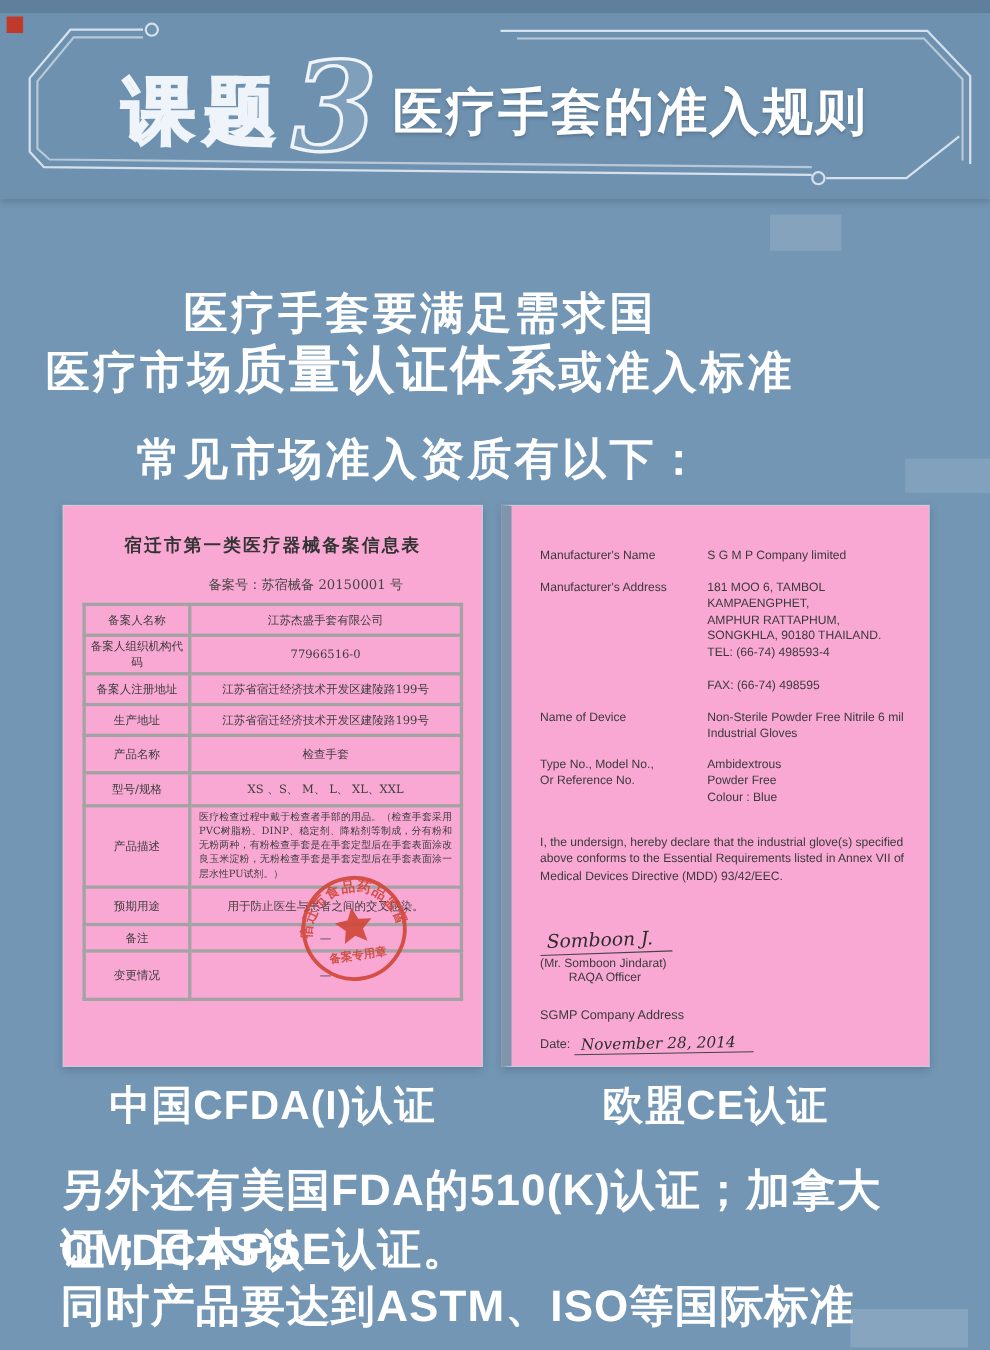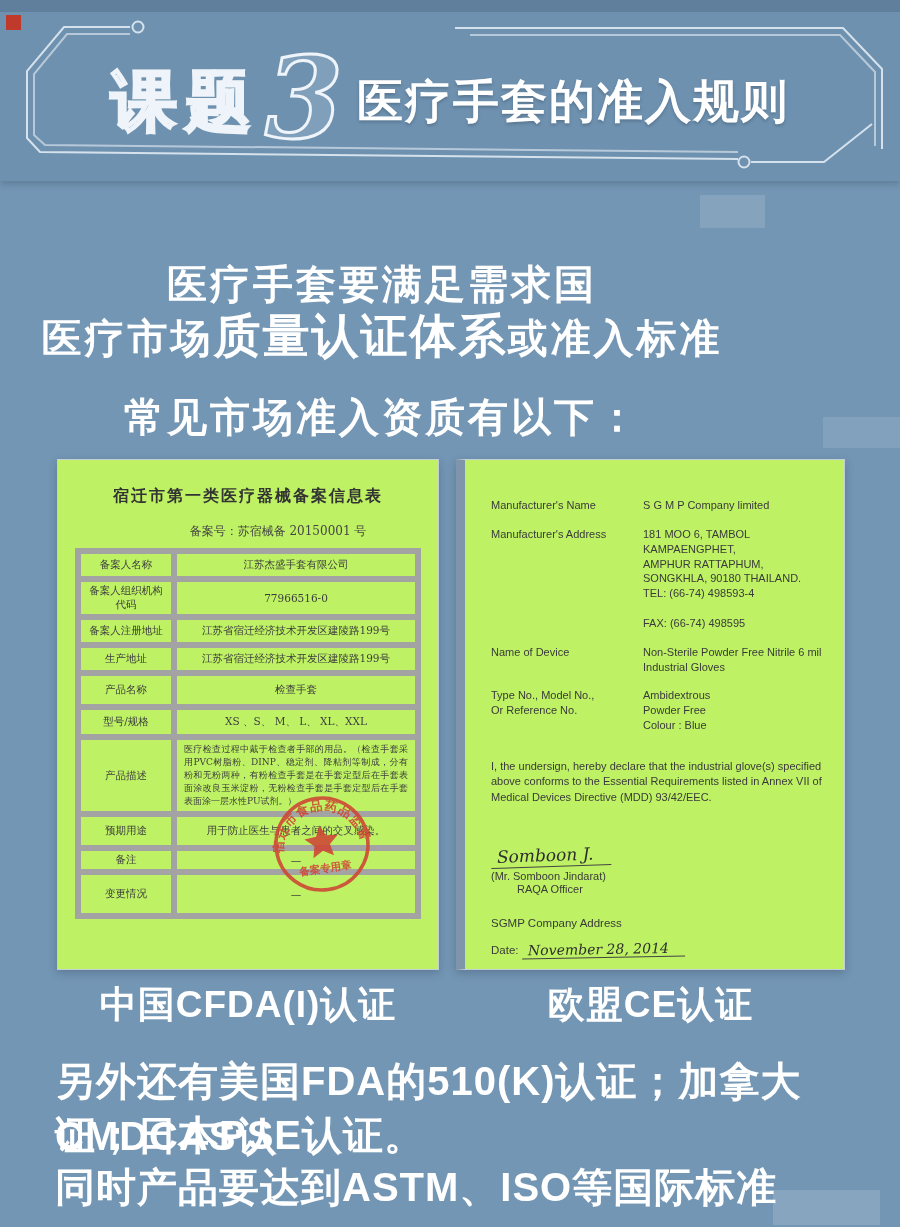--- a/index.html
+++ b/index.html
@@ -36,32 +36,32 @@
   }
   .accent-square { position:absolute; }
   
   .intro-line { width:764px; text-align:center; color:#ffffff; position:absolute; }
   #intro-line1 { top:245px; font-size:40px; font-weight:600; letter-spacing:3px; }
   #intro-line2 { top:293px; font-size:40px; font-weight:600; letter-spacing:3px; }
   #intro-line2 b { font-size:47px; font-weight:800; letter-spacing:2px; }
   #intro-line3 { top:378px; font-size:40px; font-weight:600; letter-spacing:3px; }
   
   .doc-card {
-    position:absolute; top:447px; height:511px; background:#bef264;
+    position:absolute; top:447px; height:511px; background:#f9a8d4;
     border:1px solid #c3ced8; box-shadow:0 3px 8px rgba(40,60,80,.30);
   }
   #left-doc { left:57px; width:382px; font-family:"DejaVu Serif", serif; color:#3d3d3d; }
   #right-doc { left:456px; width:389px; border-left:9px solid #7e95ab; color:#3a3a3a; }
   #left-doc-title { text-align:center; font-size:16px; font-weight:700; letter-spacing:2px; margin-top:26px; color:#333; }
   #left-doc-recno { text-align:center; font-size:12px; margin:16px 0 8px 60px; color:#444; }
   #left-doc-table {
     width:346px; margin:0 auto; border-collapse:collapse; table-layout:fixed;
     font-size:10.5px; color:#3d3d3d;
   }
-  #left-doc-table td { border:6px solid #a3a3a3; text-align:center; vertical-align:middle; padding:2px 4px; }
+  #left-doc-table td { border:3px solid #a3a3a3; text-align:center; vertical-align:middle; padding:2px 4px; }
   #left-doc-table td.lbl { width:96px; }
   #left-doc-table tr.r0 td{height:28px} #left-doc-table tr.r1 td{height:28px}
   #left-doc-table tr.r2 td{height:28px} #left-doc-table tr.r3 td{height:28px}
   #left-doc-table tr.r4 td{height:34px} #left-doc-table tr.r5 td{height:30px}
   #left-doc-table tr.r6 td{height:62px} #left-doc-table tr.r7 td{height:34px}
   #left-doc-table tr.r8 td{height:24px} #left-doc-table tr.r9 td{height:76px}
   #left-doc-table tr.r10 td{height:44px}
   #left-doc-table tr.r6 td.val { font-size:9px; text-align:justify; line-height:1.45; padding:3px 7px; }
   #left-doc-table tr.r9 td.val { vertical-align:bottom; text-align:right; padding-right:8px; padding-bottom:14px; font-size:10.5px; }
   .preline { white-space:pre-line; }

